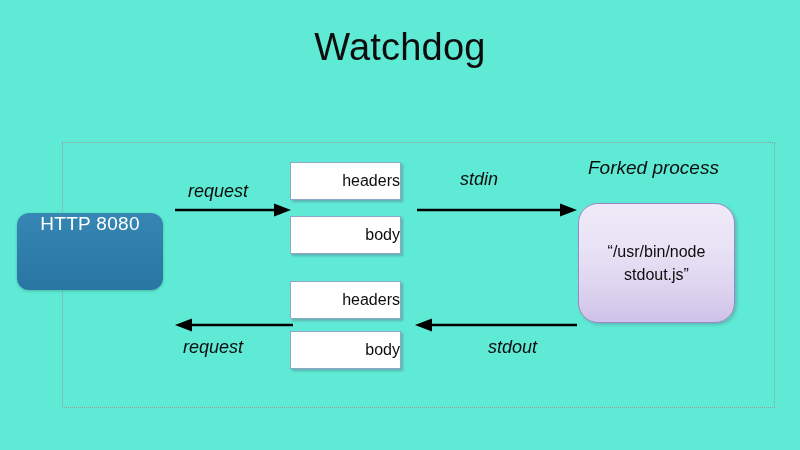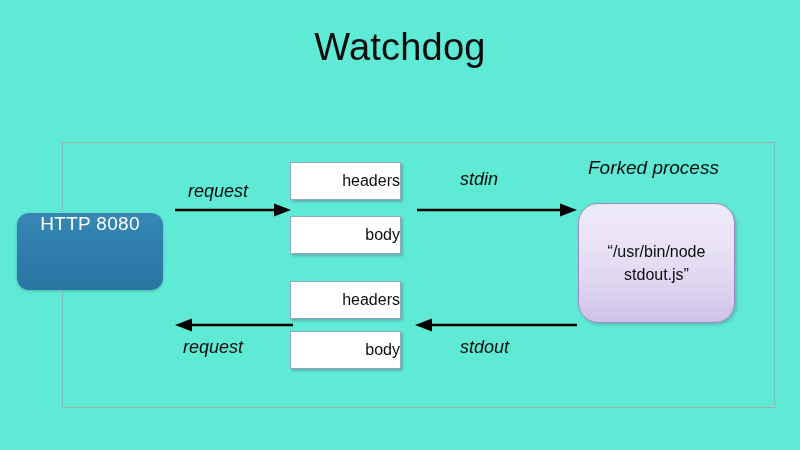--- a/index.html
+++ b/index.html
@@ -123,21 +123,21 @@
   .edge-label {
     position: absolute;
     font-style: italic;
     font-size: 18px;
     color: #0d0d0d;
     white-space: nowrap;
   }
   .lbl-request  { left: 188px; top: 181px; }
   .lbl-stdin    { left: 460px; top: 169px; }
   .lbl-response { left: 183px; top: 337px; }
-  .lbl-stdout   { left: 460px; top: 337px; }
+  .lbl-stdout   { left: 488px; top: 337px; }
   .lbl-forked   { left: 588px; top: 157px; font-size: 19px; }
 
   
   .arrow {
     position: absolute;
     height: 16px;
     overflow: visible;
   }
   .arrow svg { display: block; overflow: visible; }
   .arr-top-left    { left: 175px; top: 202px; width: 116px; }

